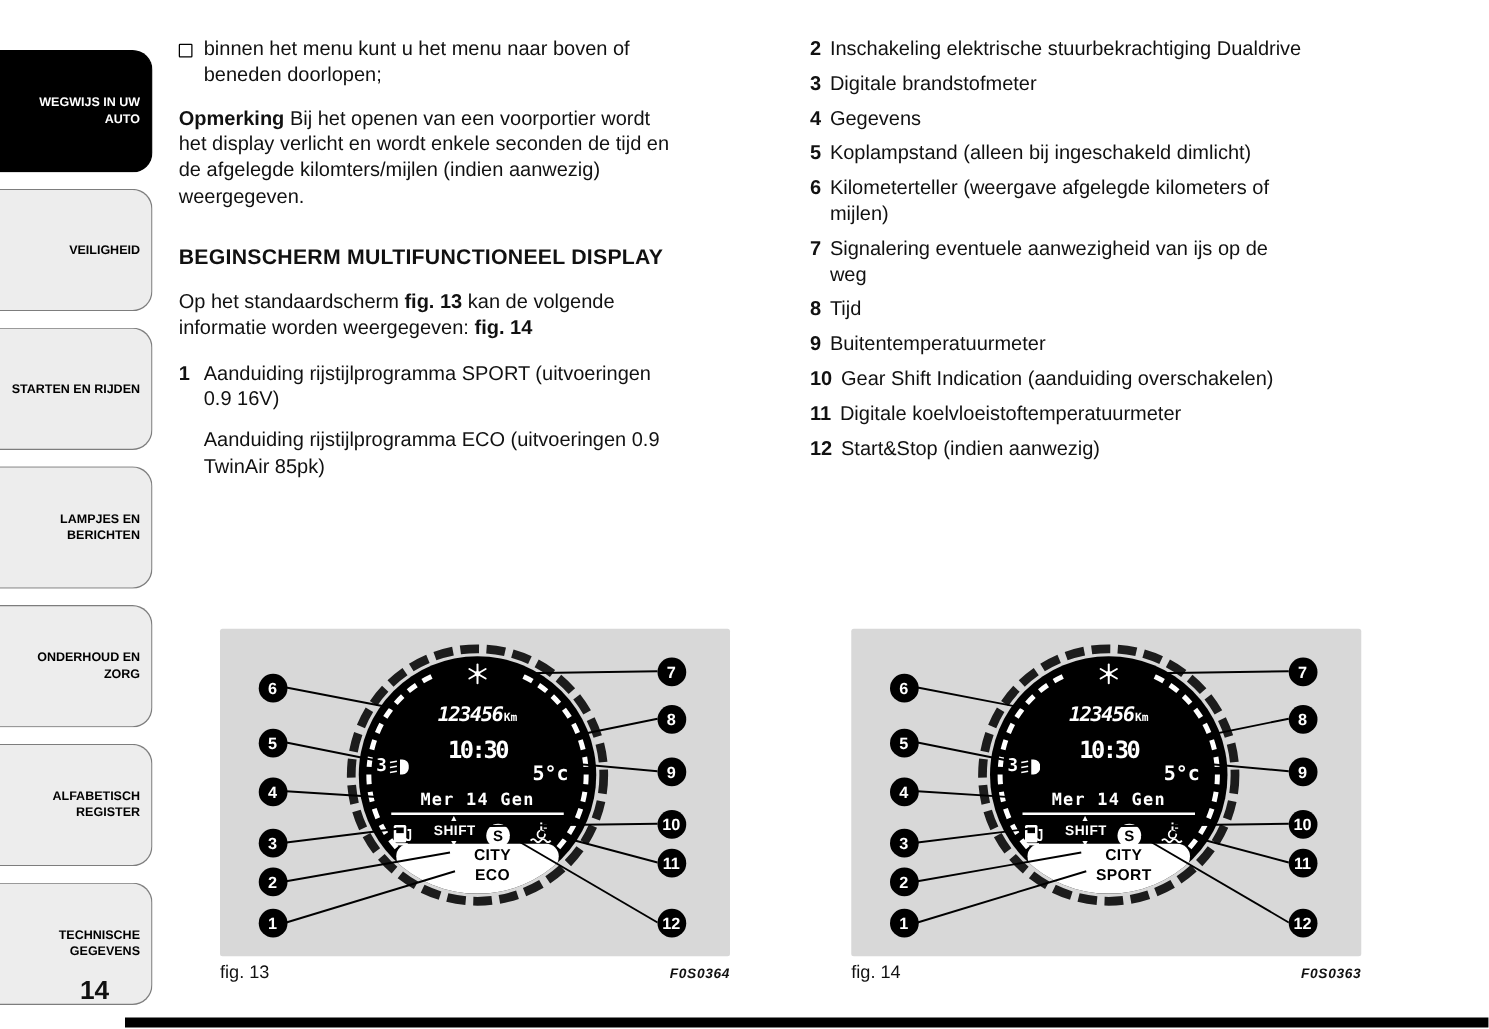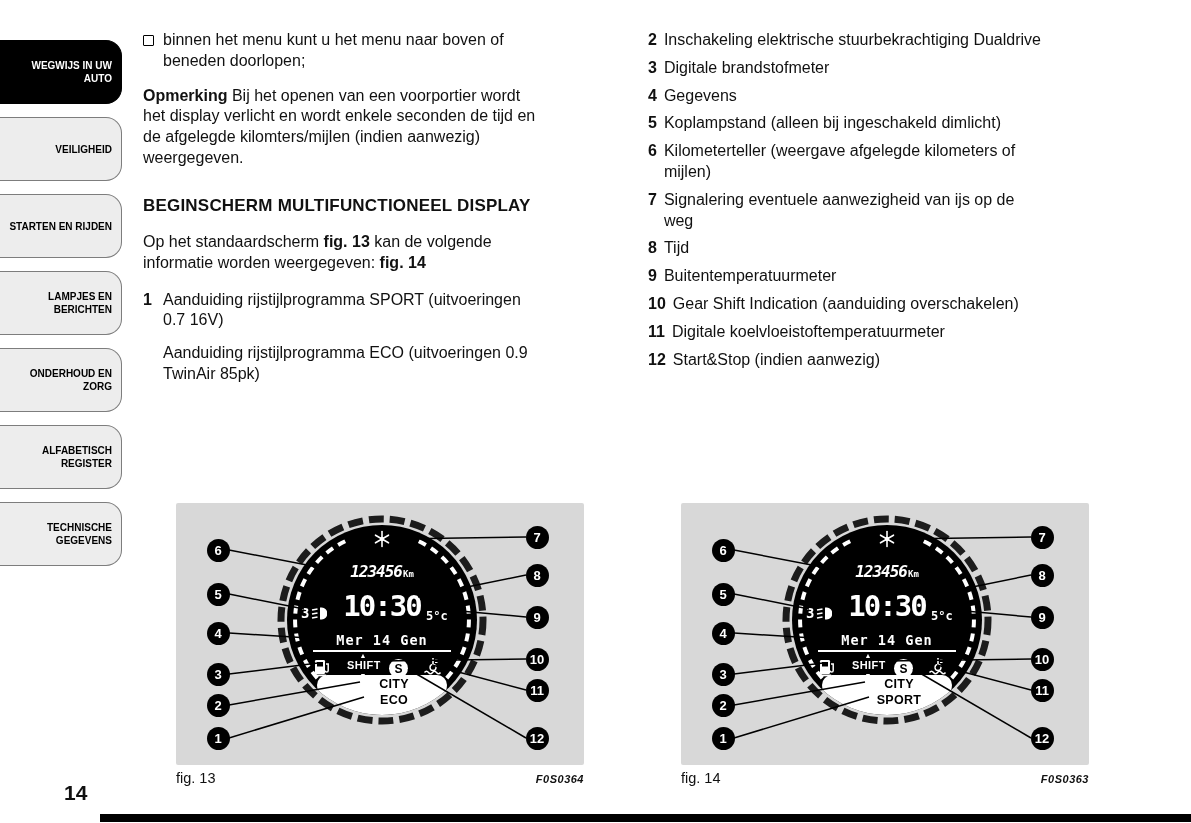--- a/index.html
+++ b/index.html
@@ -1,21 +1,21 @@
 <!DOCTYPE html>
 <html><head>
 <meta charset="utf-8">
 <style>
   html,body{margin:0;padding:0;background:#fff;}
   .page{position:relative;width:1191px;height:823px;background:#fff;overflow:hidden;
         font-family:"Liberation Sans",sans-serif;color:#111;}
 
   
   .sidebar{position:absolute;left:0;top:40px;width:122px;}
-  .tab{box-sizing:border-box;height:64px;margin-bottom:13px;background:#ededed;
+  .tab{box-sizing:border-box;height:98px;margin-bottom:13px;background:#ededed;
        border:1px solid #7d7d7d;border-left:none;border-radius:0 16px 16px 0;
        display:flex;align-items:center;justify-content:flex-end;
        padding:4px 9px 4px 6px;text-align:right;
        font-size:10px;font-weight:bold;line-height:1.3;color:#000;}
   .tab.active{background:#000;color:#fff;border-color:#000;}
   .page-num{position:absolute;left:64px;top:781px;font-size:21px;font-weight:bold;}
   .bottom-bar{position:absolute;left:100px;right:0;bottom:1px;height:8px;background:#000;}
 
   
   .col{position:absolute;top:30px;font-size:16px;line-height:1.3;}
@@ -43,22 +43,22 @@
   .dial{position:absolute;left:111px;top:22px;width:190px;height:190px;border-radius:50%;
         background:#000;overflow:hidden;z-index:2;}
   .ice{position:absolute;left:86px;top:5px;width:18px;height:18px;}
   .odo{position:absolute;top:37px;left:0;right:0;text-align:center;color:#fff;
        font-family:"DejaVu Sans Mono",monospace;font-weight:bold;font-style:italic;
        font-size:16px;letter-spacing:-1px;}
   .odo .unit{font-size:9px;font-style:normal;letter-spacing:0;margin-left:1px;}
   .lamp{position:absolute;left:14px;top:80px;display:flex;align-items:center;gap:2px;
         color:#fff;font-weight:bold;font-size:14px;font-family:"DejaVu Sans Mono",monospace;}
   .time{position:absolute;top:64px;left:0;right:0;text-align:center;color:#fff;
-        font-family:"DejaVu Sans Mono",monospace;font-weight:bold;font-size:29px;letter-spacing:-2px;}
-  .temp{position:absolute;left:139px;top:84px;color:#fff;font-weight:bold;font-size:12px;
+        font-family:"DejaVu Sans Mono",monospace;font-weight:bold;font-size:19px;letter-spacing:-2px;}
+  .temp{position:absolute;left:139px;top:84px;color:#fff;font-weight:bold;font-size:16px;
         font-family:"DejaVu Sans Mono",monospace;}
   .date{position:absolute;top:107px;left:0;right:0;text-align:center;color:#fff;
         font-family:"DejaVu Sans Mono",monospace;font-weight:bold;font-size:13.5px;letter-spacing:1px;}
   .dline{position:absolute;top:125px;left:26px;right:26px;height:2px;background:#fff;}
   .fuel{position:absolute;left:26px;top:132px;width:20px;height:20px;}
   .shiftblk{position:absolute;left:60px;top:127px;width:32px;text-align:center;color:#fff;line-height:1;}
   .shiftblk .arr{display:block;font-size:7px;line-height:1;}
   .shiftblk .st{display:block;font-size:11px;font-weight:bold;letter-spacing:.4px;margin:1px 0;}
   .ss{position:absolute;left:102px;top:134px;width:19px;height:19px;border-radius:50%;
       background:#fff;color:#000;font-weight:bold;font-size:12px;
@@ -111,21 +111,21 @@
   <div class="col col-left">
     <div class="bullet">
       <span class="sq"></span>
       <span>binnen het menu kunt u het menu naar boven of beneden doorlopen;</span>
     </div>
     <p class="note"><b>Opmerking </b><span>Bij het openen van een voorportier wordt het display verlicht en wordt enkele seconden de tijd en de afgelegde kilomters/mijlen (indien aanwezig) weergegeven.</span></p>
     <h2 class="h1">BEGINSCHERM MULTIFUNCTIONEEL DISPLAY</h2>
     <p class="intro"><span>Op het standaardscherm </span><b>fig. 13</b><span> kan de volgende informatie worden weergegeven: </span><b>fig. 14</b></p>
     <div class="li">
       <span class="n">1</span>
-      <span class="t">Aanduiding rijstijlprogramma SPORT (uitvoeringen 0.7 16V)</span>
+      <span class="t">Aanduiding rijstijlprogramma SPORT (uitvoeringen 0.9 16V)</span>
     </div>
     <div class="li">
       <span class="n"></span>
       <span class="t">Aanduiding rijstijlprogramma ECO (uitvoeringen 0.9 TwinAir 85pk)</span>
     </div>
   </div>
 
   <div class="col col-right">
     <div class="li">
         <span class="n">2</span>

